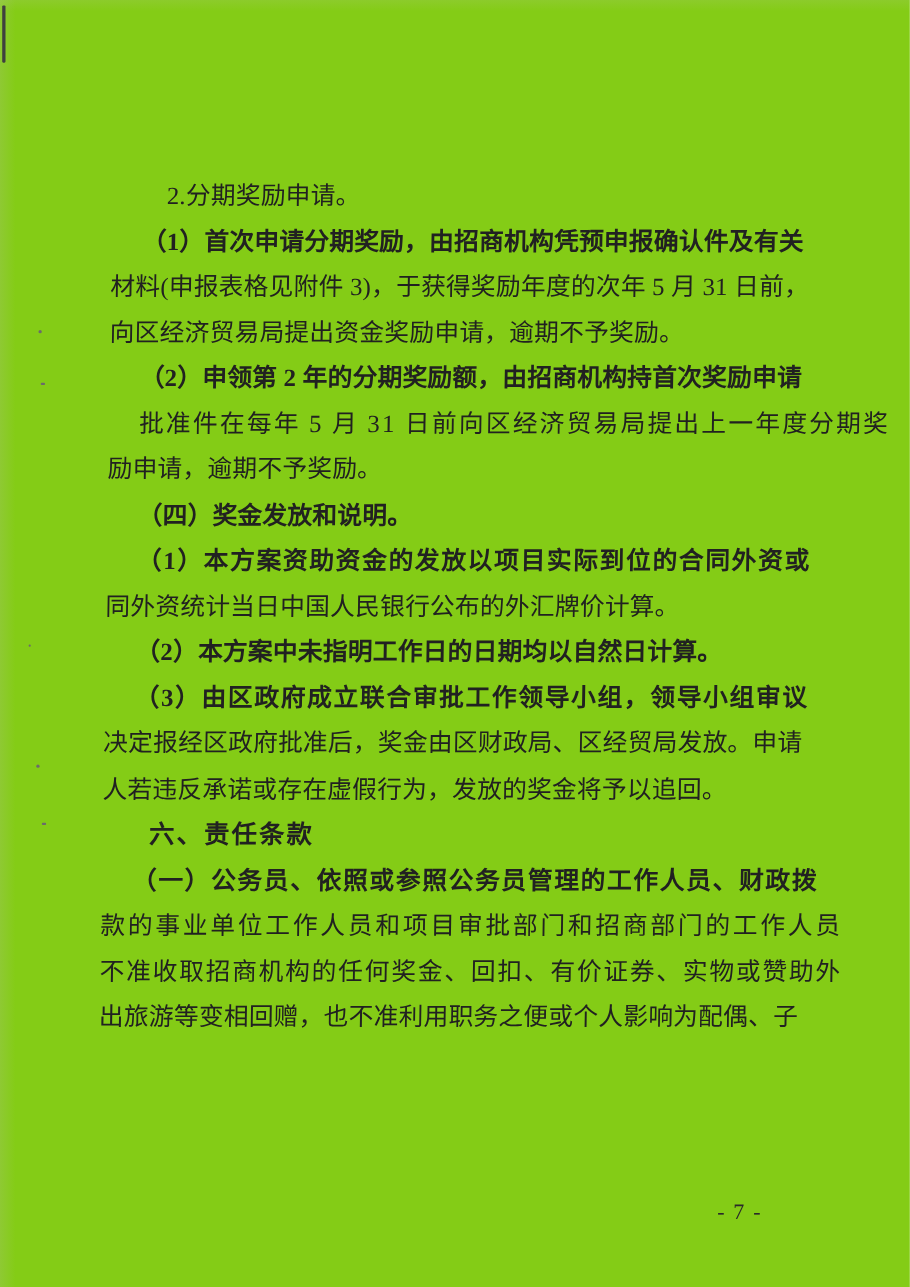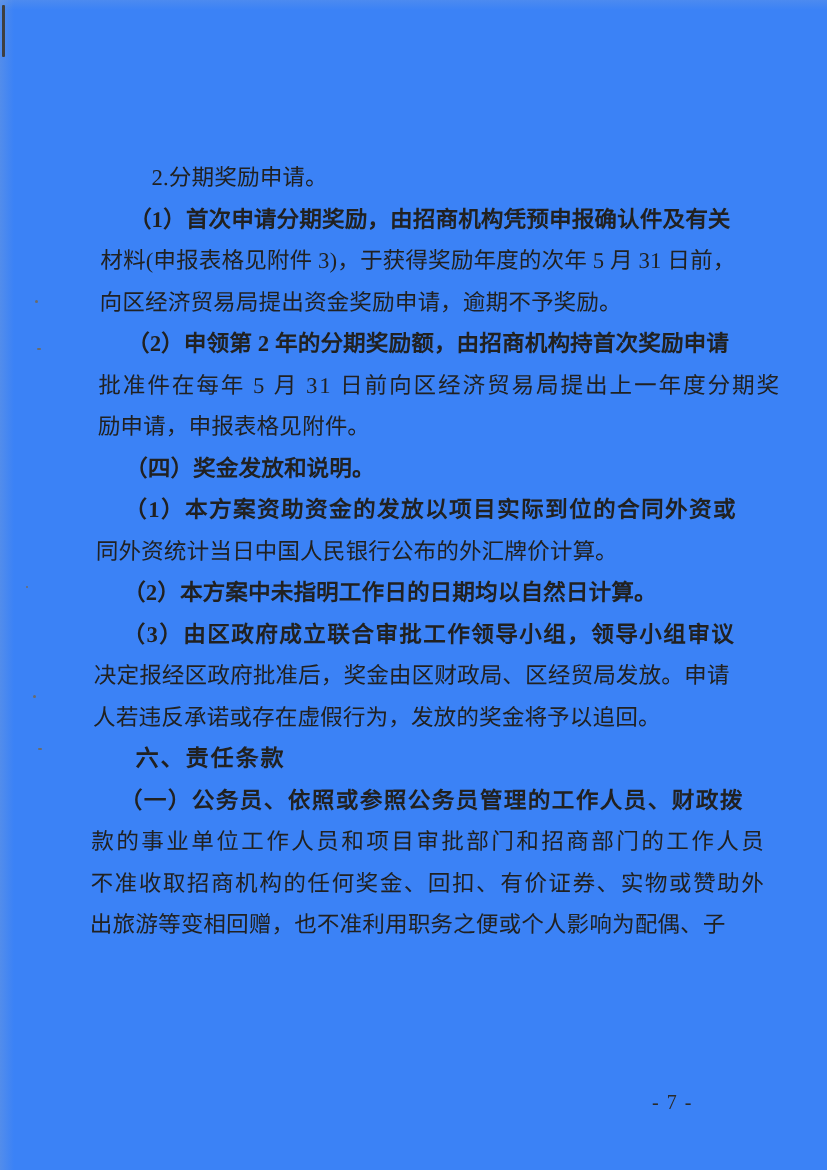--- a/index.html
+++ b/index.html
@@ -42,21 +42,21 @@
   .heading {
     font-family: Liberation Sans, sans-serif;
     font-weight: bold;
     font-size: 23px;
     padding-left: 43px;
     letter-spacing: 2px;
   }
   
   .ls-15 { letter-spacing: 1.5px; }
   .ls-16 { letter-spacing: 1.6px; }
-  .ls-20 { letter-spacing: 2.0px; }
+  .ls-20 { letter-spacing: 2.0px; margin-left: 28px; }
   .ls-25 { letter-spacing: 2.5px; }
   .page-number {
     position: absolute;
     left: 652px;
     top: 1091px;
     font-size: 20px;
     letter-spacing: 1.5px;
     white-space: pre;
     color: #2a2a2a;
   }
@@ -79,37 +79,37 @@
   }
   .speck.s1 { left: 35px; top: 300px; }
   .speck.s2 { left: 37px; top: 348px; width: 4px; height: 2px; }
   .speck.s3 { left: 26px; top: 586px; width: 2px; height: 2px; }
   .speck.s4 { left: 33px; top: 695px; }
   .speck.s5 { left: 38px; top: 748px; width: 4px; height: 2px; }
 </style>
 </head>
 <body>
 
-<div class="page" style="background: #3b82f6; color: rgb(33, 33, 33);">
+<div class="page" style="background: #84cc16; color: rgb(33, 33, 33);">
 
   <div class="corner-line"></div>
   <div class="speck s1"></div>
   <div class="speck s2"></div>
   <div class="speck s3"></div>
   <div class="speck s4"></div>
   <div class="speck s5"></div>
 
   <div class="doc-body">
       <div class="line ind-num">2.分期奖励申请。</div>
       <div class="line ind-paren">（1）首次申请分期奖励，由招商机构凭预申报确认件及有关</div>
       <div class="line">材料(申报表格见附件 3)，于获得奖励年度的次年 5 月 31 日前，</div>
       <div class="line">向区经济贸易局提出资金奖励申请，逾期不予奖励。</div>
       <div class="line ind-paren">（2）申领第 2 年的分期奖励额，由招商机构持首次奖励申请</div>
       <div class="line ls-20">批准件在每年 5 月 31 日前向区经济贸易局提出上一年度分期奖</div>
-      <div class="line">励申请，申报表格见附件。</div>
+      <div class="line">励申请，逾期不予奖励。</div>
       <div class="line ind-paren">（四）奖金发放和说明。</div>
       <div class="line ind-paren ls-15">（1）本方案资助资金的发放以项目实际到位的合同外资或</div>
       <div class="line">同外资统计当日中国人民银行公布的外汇牌价计算。</div>
       <div class="line ind-paren">（2）本方案中未指明工作日的日期均以自然日计算。</div>
       <div class="line ind-paren ls-15">（3）由区政府成立联合审批工作领导小组，领导小组审议</div>
       <div class="line">决定报经区政府批准后，奖金由区财政局、区经贸局发放。申请</div>
       <div class="line">人若违反承诺或存在虚假行为，发放的奖金将予以追回。</div>
       <div class="line heading">六、责任条款</div>
       <div class="line ind-paren ls-15">（一）公务员、依照或参照公务员管理的工作人员、财政拨</div>
       <div class="line ls-25">款的事业单位工作人员和项目审批部门和招商部门的工作人员</div>

